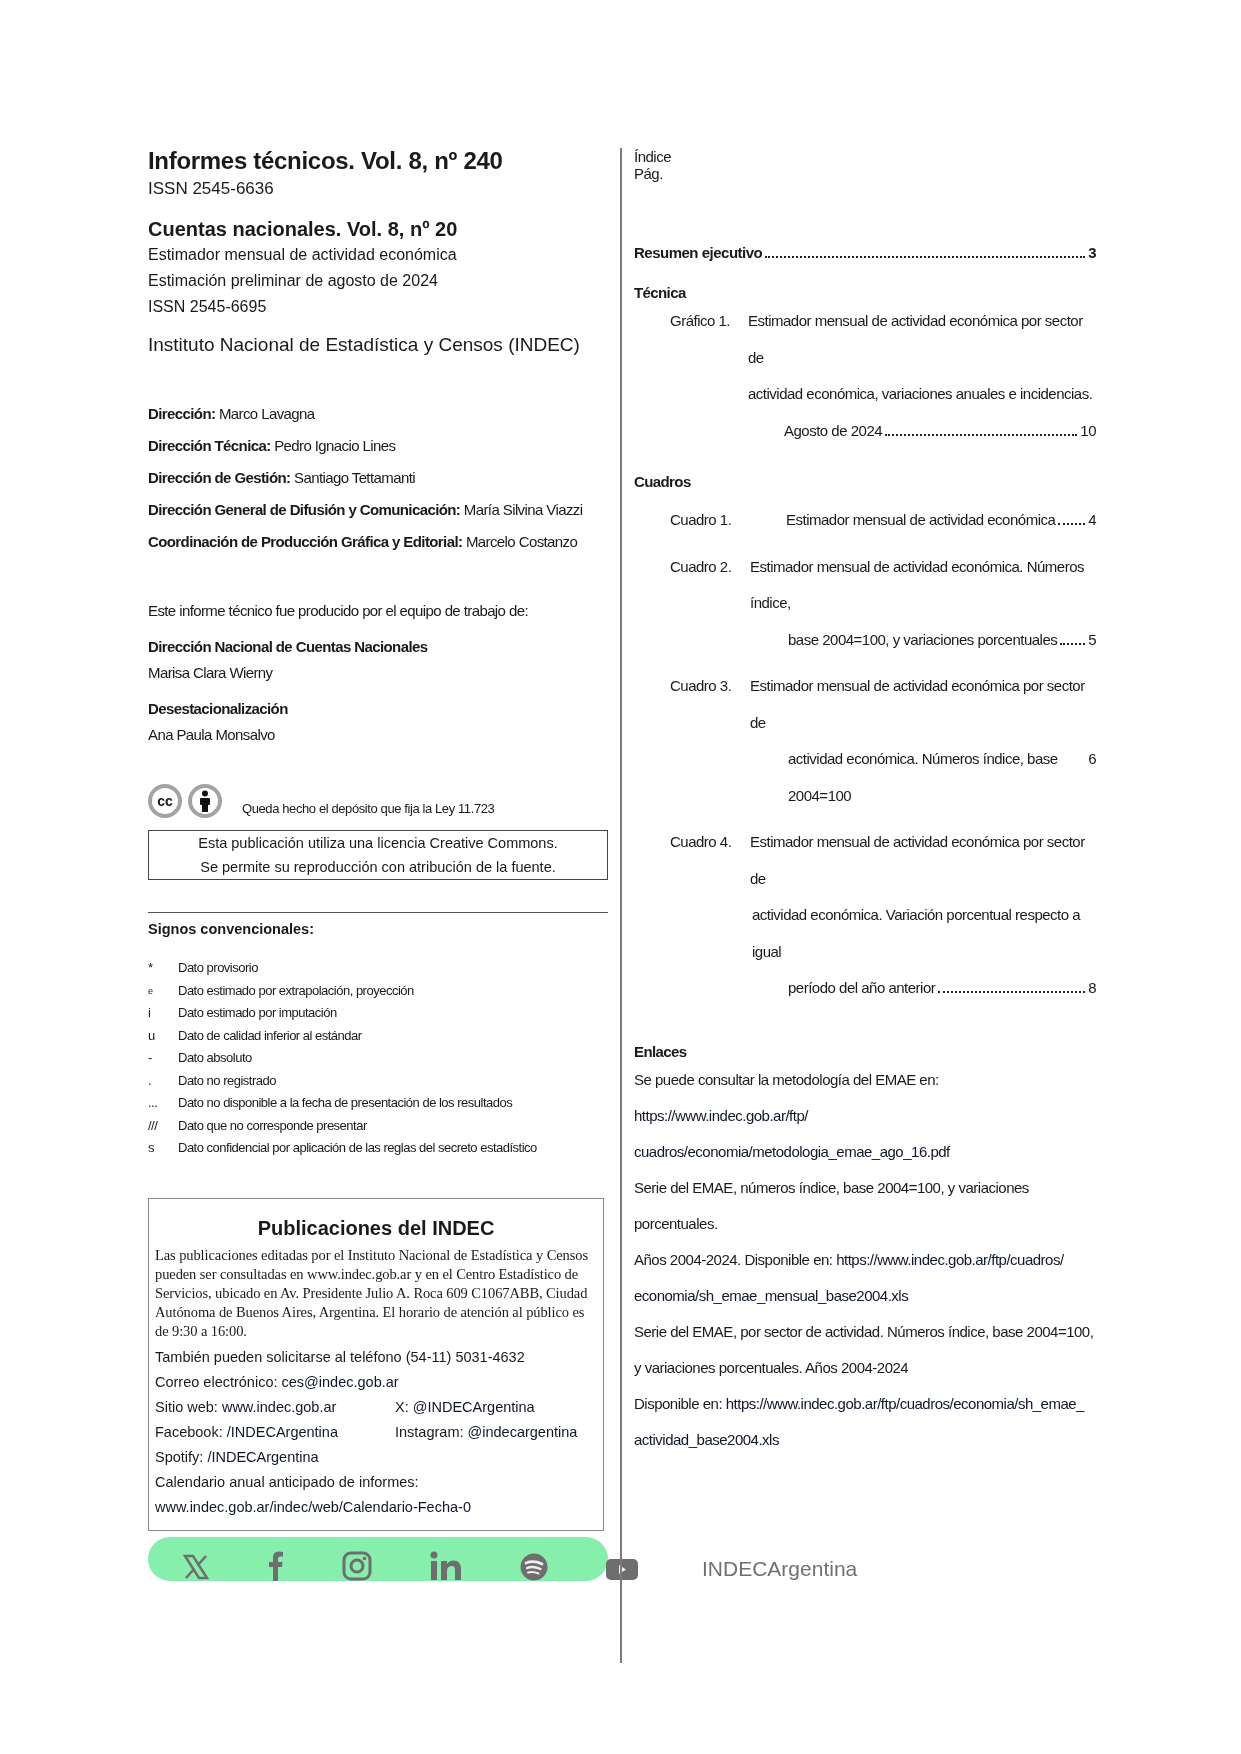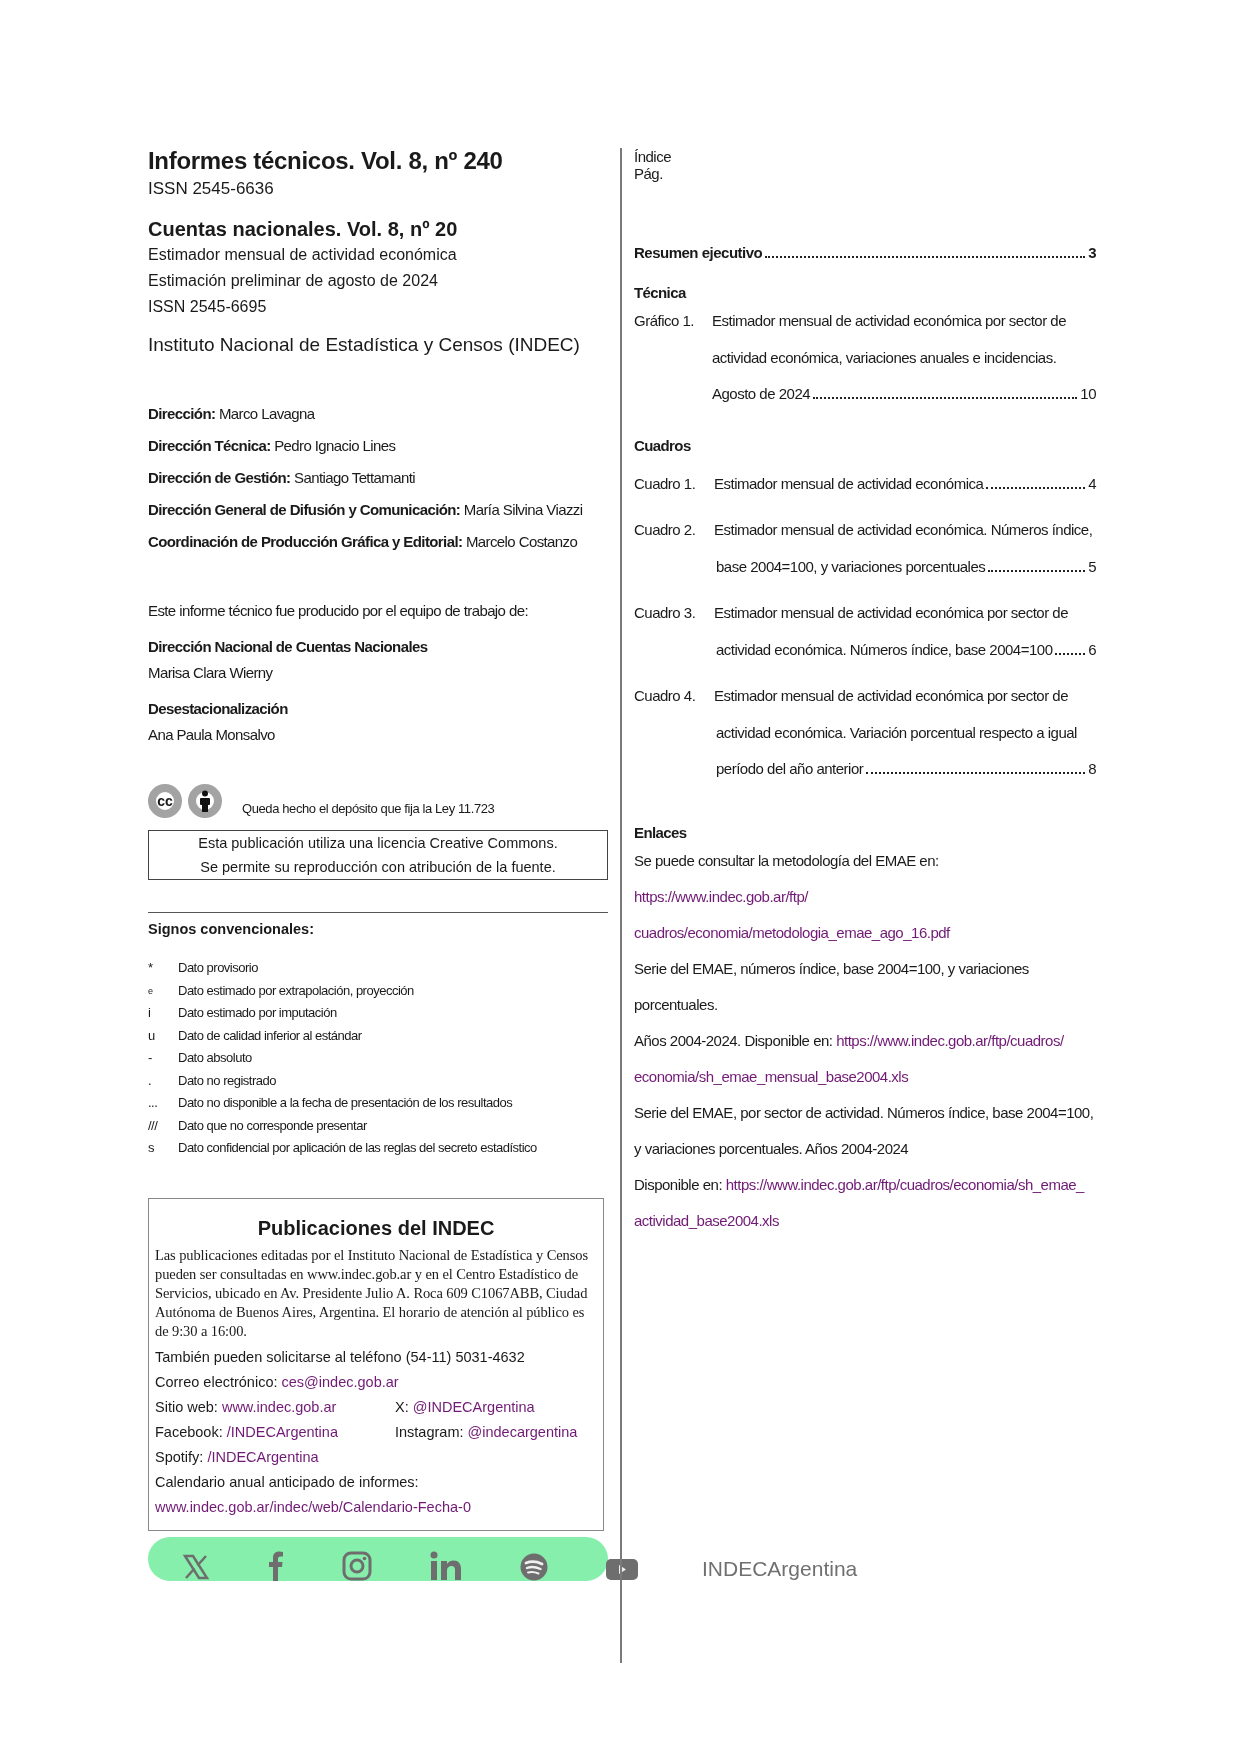--- a/index.html
+++ b/index.html
@@ -17,54 +17,54 @@
   .inst { font-size: 19px; margin-top: 12px; line-height: 26px; }
   .staff { margin-top: 40px; }
   .staff .row { font-size: 15px; letter-spacing: -0.6px; line-height: 32px; }
   .staff .row b { font-weight: bold; }
 
   .team { margin-top: 40px; }
   .team .line { font-size: 15px; letter-spacing: -0.6px; line-height: 26px; }
   .team .gap { height: 10px; }
 
   .cc-row { margin-top: 30px; display: flex; align-items: flex-end; height: 40px; }
-  .cc-icon { width: 34px; height: 34px; border: 8px solid #a3a3a3; border-radius: 50%; box-sizing: border-box;
+  .cc-icon { width: 34px; height: 34px; border: 4px solid #a3a3a3; border-radius: 50%; box-sizing: border-box;
              display: flex; align-items: center; justify-content: center; font-weight: bold; font-size: 14px; margin-right: 6px; font-family: "Liberation Sans", sans-serif; }
   .deposito { font-size: 13px; margin-left: 14px; letter-spacing: -0.4px; padding-bottom: 2px; }
   .license-box { margin-top: 12px; border: 1px solid #444; width: 458px; text-align: center; font-size: 14.5px; line-height: 24px; padding: 0; }
 
   .city { font-size: 17px; margin-top: 42px; }
   .hr { height: 1px; background: #555; width: 460px; margin-top: 32px; }
   .signos-title { font-size: 14.5px; font-weight: bold; margin-top: 8px; }
   .signos { margin-top: 20px; }
   .signos .srow { display: flex; font-size: 13px; letter-spacing: -0.5px; line-height: 22.5px; }
   .signos .sym { width: 30px; }
 
   .pub-box { margin-top: 38px; border: 1.5px solid #888; width: 456px; padding: 18px 6px 10px 6px; box-sizing: border-box; }
   .pub-title { font-size: 20px; font-weight: bold; text-align: center; margin-bottom: 6px; }
   .pub-body { font-size: 14.5px; line-height: 19px; letter-spacing: -0.1px; font-family: Liberation Serif, serif; }
   .pub-line { font-size: 14.5px; line-height: 25px; }
   .pub-grid { display: grid; grid-template-columns: 240px 1fr; font-size: 14.5px; line-height: 25px; }
-  .link { color: #701a75; }
+  .link { color: #0f172a; }
 
   .social { margin-top: 6px; width: 460px; height: 44px; background: #86efac; border-radius: 22px; display: flex; align-items: flex-end; padding-left: 34px; box-sizing: border-box; color: #6e6e6e; gap: 44px; }
   .social .si { margin-right: 14px; display: flex; align-items: center; }
   .social .handle { font-size: 21px; margin-left: 6px; color: #707070; }
 
   
   .idx-head { display: flex; justify-content: space-between; font-size: 15px; letter-spacing: -0.5px; width: 462px; flex-direction: column; }
   .toc { width: 462px; }
   .toc-bold { font-size: 15px; font-weight: bold; letter-spacing: -0.6px; }
   .toc-line { display: flex; align-items: baseline; font-size: 15px; letter-spacing: -0.5px; }
   .toc-line .fill { flex: 1; border-bottom: 2px dotted #222; margin: 0 3px 4px 3px; }
   .entry { display: flex; }
   .entry .lab { width: 80px; font-size: 15px; letter-spacing: -0.5px; flex-shrink: 0; }
   .entry .txt { flex: 1; }
   .entry .t { font-size: 15px; letter-spacing: -0.5px; line-height: 36.5px; }
-  .lh { line-height: 36.5px; }
+  .lh { line-height: 36.5px; margin-left: 36px; }
   .links p { margin: 0; font-size: 15px; letter-spacing: -0.5px; line-height: 36px; }
 </style>
 </head>
 <body>
 
 <div id="left" class="sans">
   <div class="title1">Informes técnicos. Vol. 8, nº 240</div>
   <div class="issn">ISSN 2545-6636</div>
   <div class="title2">Cuentas nacionales. Vol. 8, nº 20</div>
   <div class="sub">Estimador mensual de actividad económica</div>

